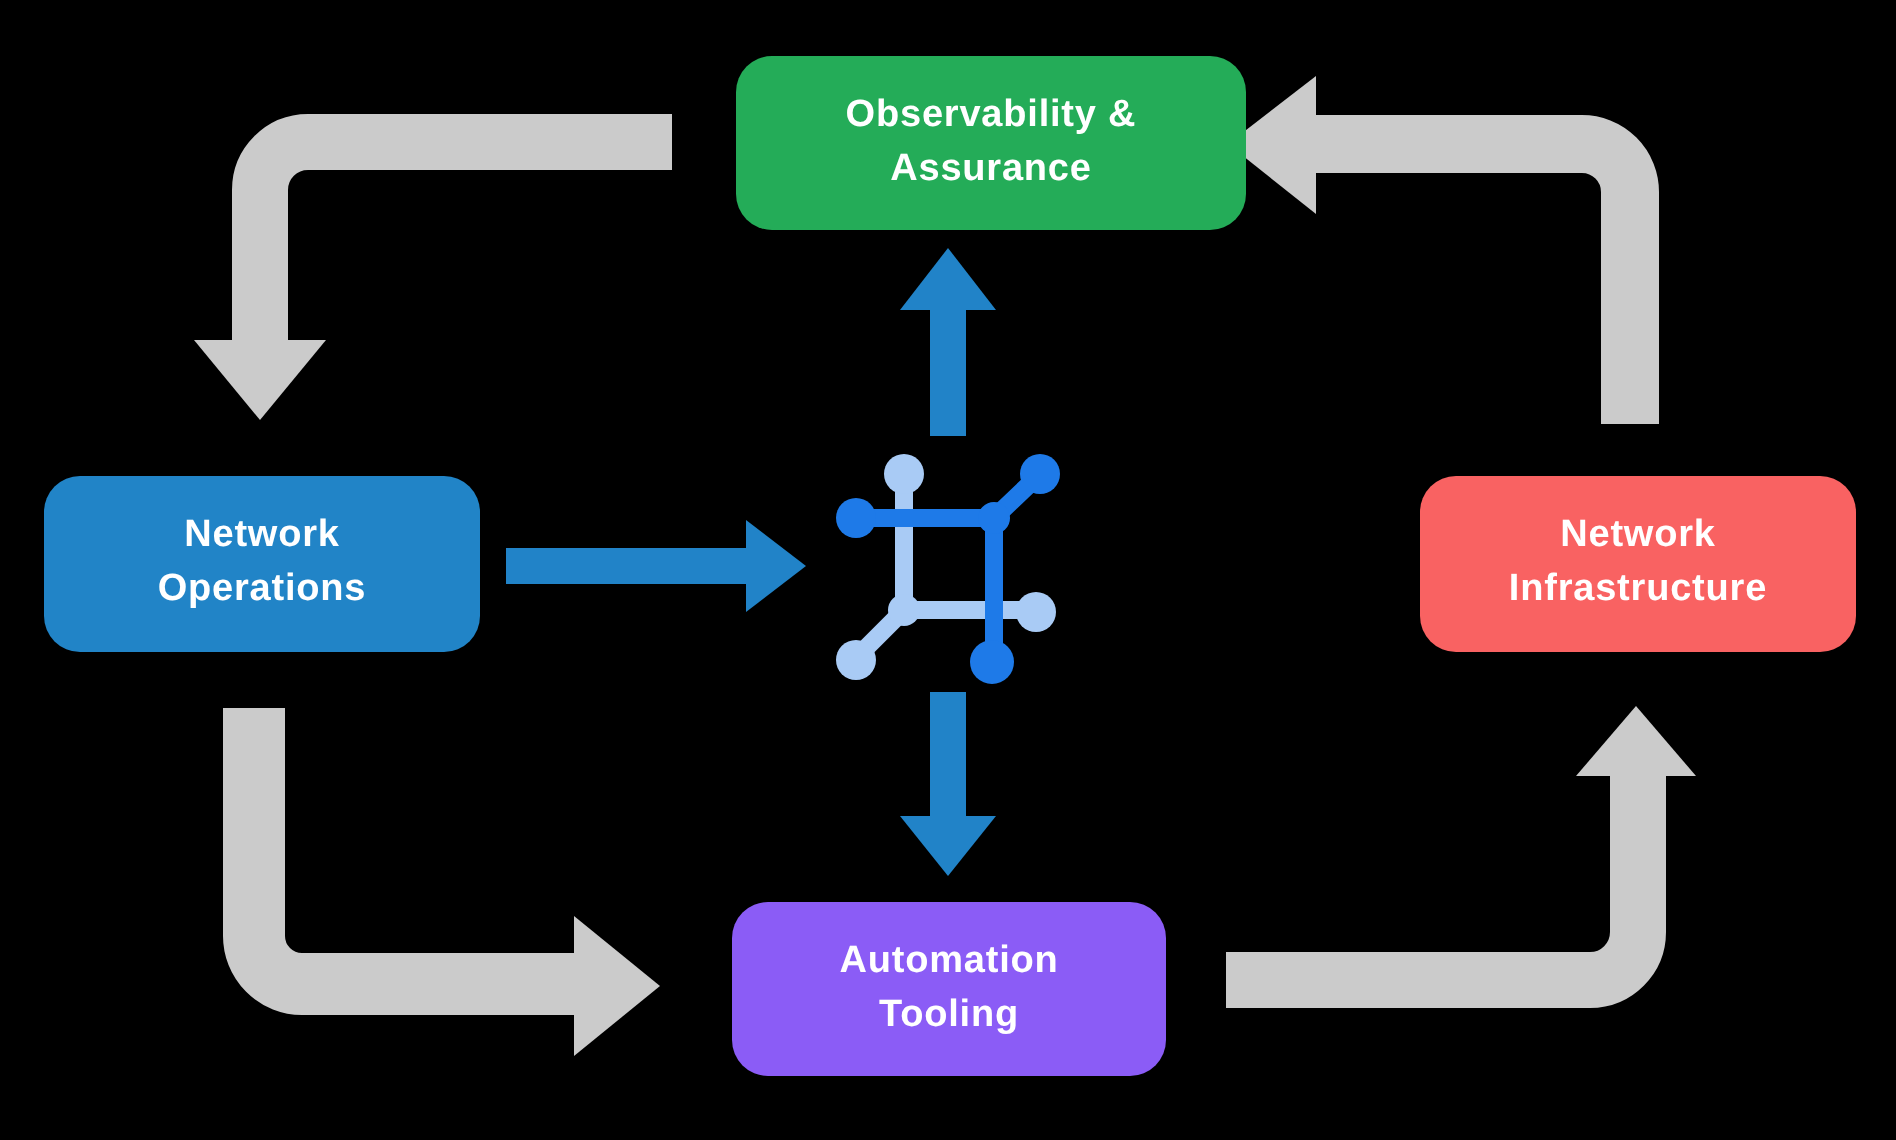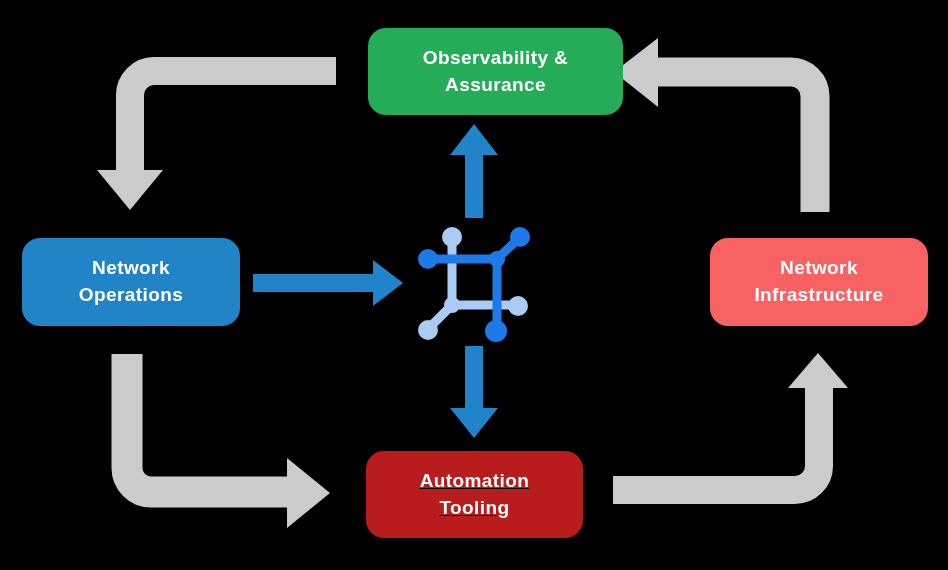--- a/index.html
+++ b/index.html
@@ -120,18 +120,18 @@
   <div class="node node-operations" style="background-color: rgb(33, 132, 199);">
     <span class="label">Network
 Operations</span>
   </div>
 
   <div class="node node-infrastructure" style="background-color: rgb(249, 98, 98);">
     <span class="label">Network
 Infrastructure</span>
   </div>
 
-  <div class="node node-tooling" style="background-color: #b91c1c; text-decoration: underline;">
+  <div class="node node-tooling" style="background-color: #8b5cf6;">
     <span class="label">Automation
 Tooling</span>
   </div>
 
 </div>
 
 </body></html>

